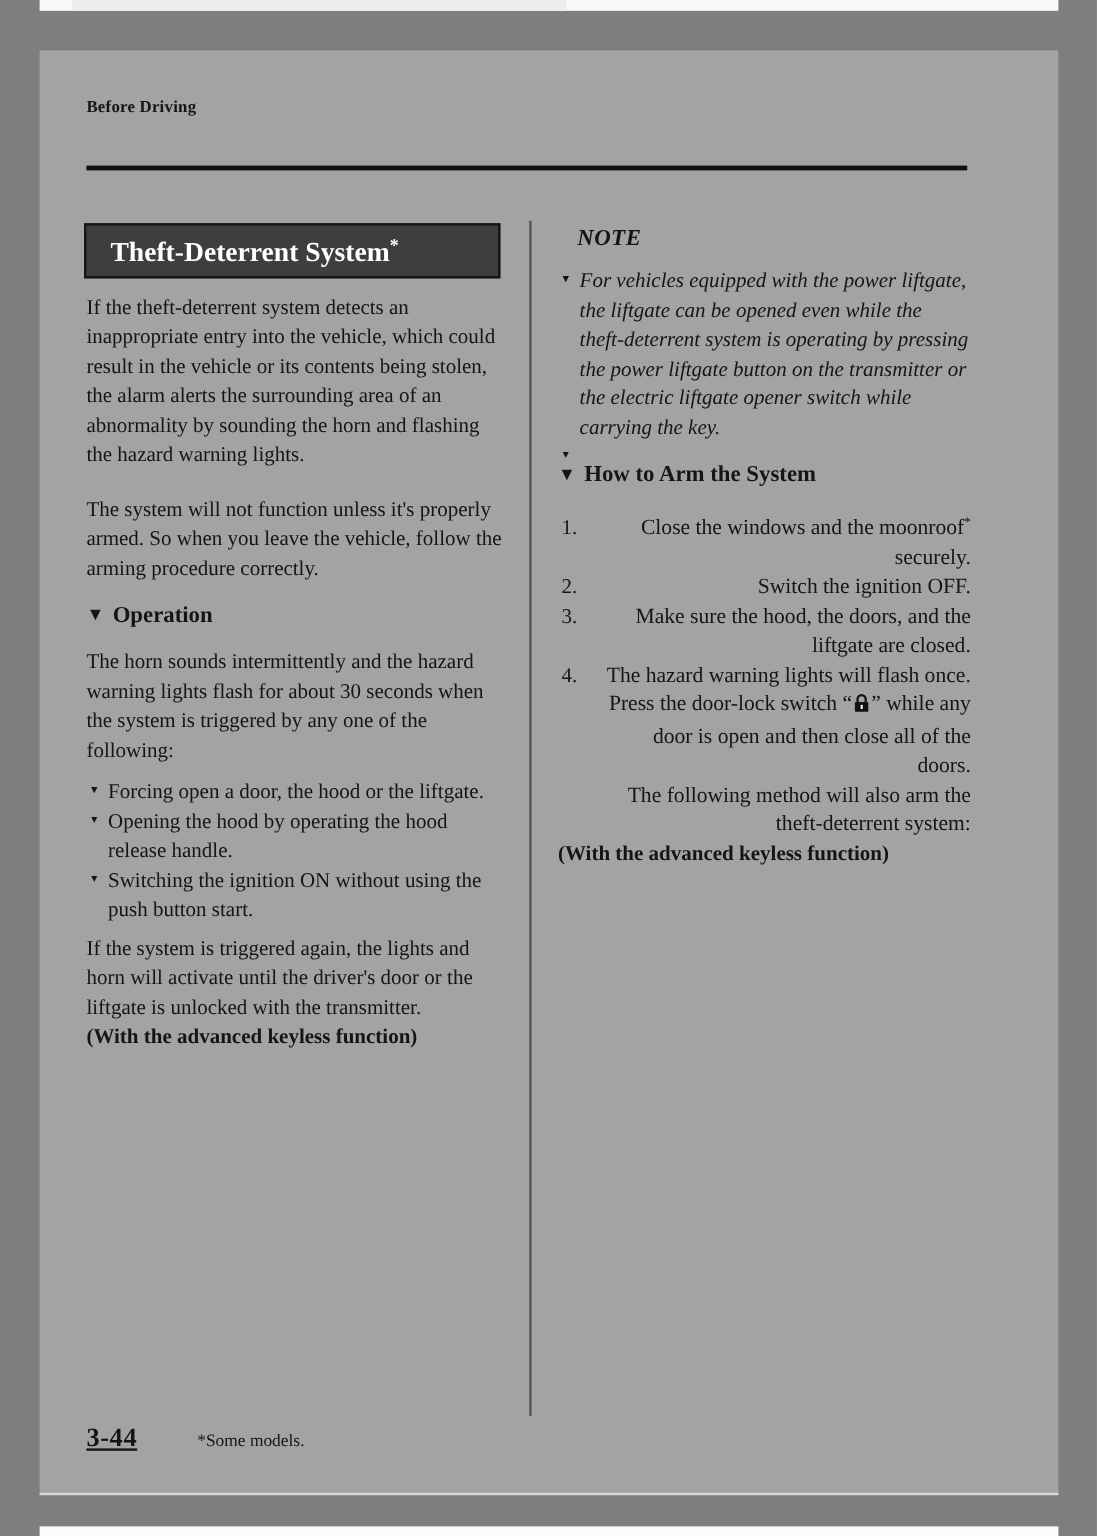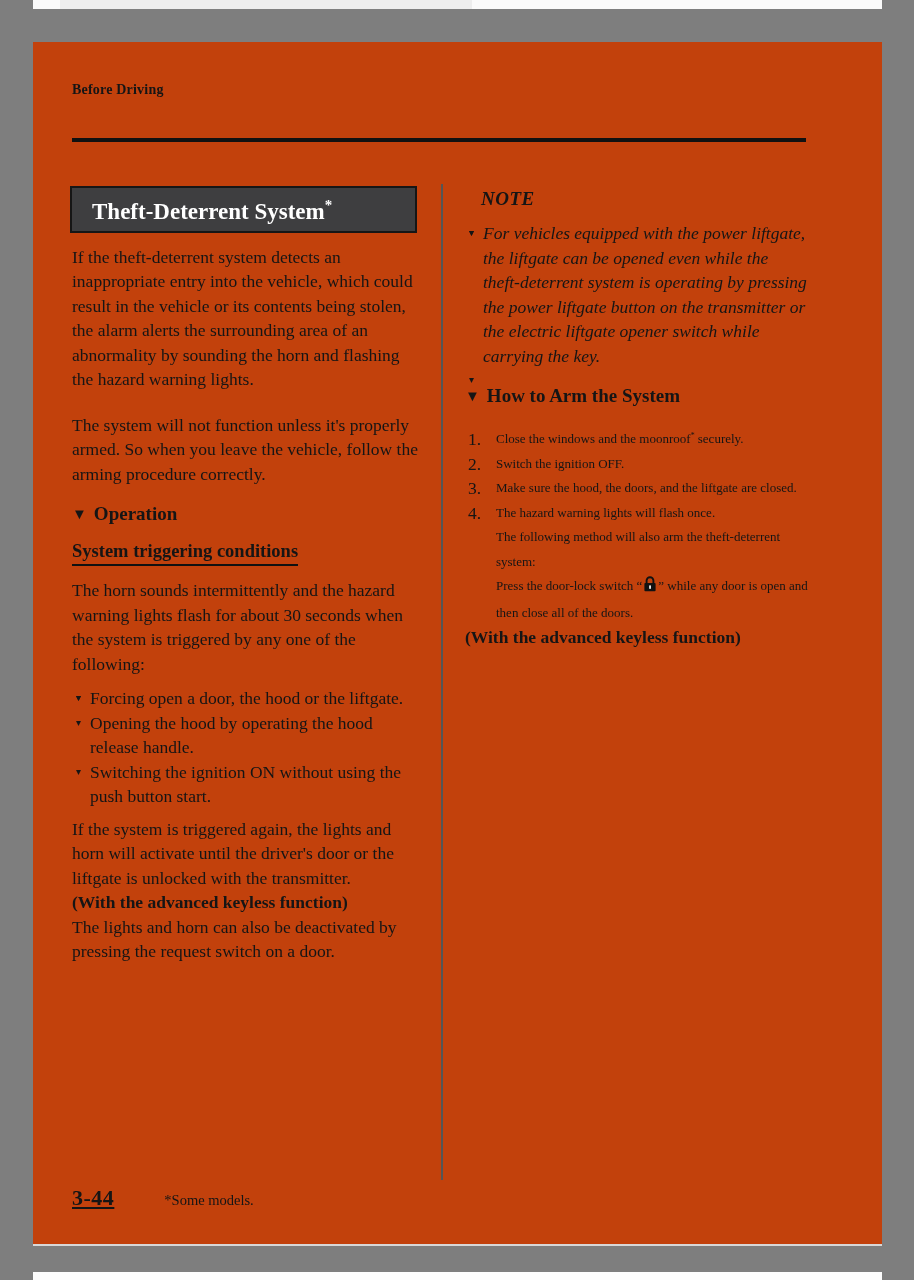--- a/index.html
+++ b/index.html
@@ -12,21 +12,21 @@
     overflow:hidden;
   }
   .strip{
     position:absolute;left:33px;width:849px;background:#fafafa;
   }
   .strip-top{top:0;height:9px;}
   .strip-top .strip-shade{position:absolute;left:27px;top:0;width:412px;height:9px;background:#ededed;}
   .strip-bottom{bottom:0;height:8px;background:#fcfcfc;}
   .page{
     position:absolute;left:33px;top:42px;width:849px;height:1204px;
-    background:#c2410c;
+    background:#a3a3a3;
     border-bottom:2px solid #d8d8d8;
     box-sizing:border-box;
   }
   
   .kicker{
     position:absolute;left:39px;top:40px;
     font-size:14px;font-weight:bold;letter-spacing:.2px;
   }
   .page-title{
     position:absolute;left:38px;top:56px;margin:0;
@@ -76,21 +76,21 @@
   
   .note-title{
     font-size:19px;font-weight:bold;font-style:italic;letter-spacing:.5px;
     margin:2px 0 11px 16px;line-height:22px;
   }
   ol.steps{list-style:none;margin:0;padding:0;}
   ol.steps>li{display:flex;margin:0;}
   ol.steps .num{
     flex:0 0 31px;font-size:17.5px;line-height:24.5px;padding-left:3px;box-sizing:border-box;
   }
-  ol.steps .step-body{flex:1;font-size:13px;line-height:24.5px;}
+  ol.steps .step-body{flex:1;font-size:18px;line-height:24.5px;text-align:right;}
   ol.steps .step-body p{margin:0;}
   .lock-icon-wrap{display:inline-block;vertical-align:-2px;margin:0 1px;}
   sup.ast{font-size:60%;vertical-align:super;line-height:0;}
   
   .footer{position:absolute;left:39px;top:1143px;white-space:nowrap;}
   .page-num{font-size:22px;font-weight:bold;letter-spacing:.5px;text-decoration:underline;}
   .models-note{font-size:14.5px;margin-left:50px;}
 </style>
 </head>
 <body>
@@ -111,44 +111,40 @@
       <span>Theft-Deterrent System</span><sup>*</sup>
     </div>
 
     <p class="body">If the theft-deterrent system detects an inappropriate entry into the vehicle, which could result in the vehicle or its contents being stolen, the alarm alerts the surrounding area of an abnormality by sounding the horn and flashing the hazard warning lights.</p>
     <p class="body m-b-16">The system will not function unless it's properly armed. So when you leave the vehicle, follow the arming procedure correctly.</p>
 
     <div class="sec-heading">
       <span class="tri">▼</span><span>Operation</span>
     </div>
 
-    <div>
-      <span class="sub-heading">System triggering conditions</span>
-    </div>
 
     <p class="body m-b-10">The horn sounds intermittently and the hazard warning lights flash for about 30 seconds when the system is triggered by any one of the following:</p>
 
     <ul class="bullets">
       <li>
         <span class="bm">▾</span>
       </li>
       <li>
         <span class="bm">▾</span><span>Forcing open a door, the hood or the liftgate.</span>
       </li>
       <li>
         <span class="bm">▾</span><span>Opening the hood by operating the hood release handle.</span>
       </li>
       <li>
         <span class="bm">▾</span><span>Switching the ignition ON without using the push button start.</span>
       </li>
     </ul>
 
     <p class="body tight">If the system is triggered again, the lights and horn will activate until the driver's door or the liftgate is unlocked with the transmitter.</p>
     <div class="bold-line">(With the advanced keyless function)</div>
-    <p class="body tight">The lights and horn can also be deactivated by pressing the request switch on a door.</p>
   </div>
 
   <div class="col col-right">
     <div class="note-title">NOTE</div>
 
     <ul class="bullets note-list m-b-16">
       <li>
         <span class="bm">▾</span>
       </li>
       <li>
@@ -173,26 +169,26 @@
         <span class="step-body">Switch the ignition OFF.</span>
       </li>
       <li>
         <span class="num">3.</span>
         <span class="step-body">Make sure the hood, the doors, and the liftgate are closed.</span>
       </li>
       <li>
         <span class="num">4.</span>
         <span class="step-body">
           <p>The hazard warning lights will flash once.</p>
-          <p>The following method will also arm the theft-deterrent system:</p>
           <p><span>Press the door-lock switch “</span><span class="lock-icon-wrap"><svg width="14" height="16" viewBox="0 0 14 16">
                   <path d="M3.6 7 V4.6 a3.4 3.4 0 0 1 6.8 0 V7" fill="none" stroke="#111" stroke-width="1.9"></path>
                   <rect x="1.4" y="7" width="11.2" height="8.2" rx="1" fill="#111"></rect>
                   <rect x="6.2" y="9.4" width="1.7" height="3.4" fill="#fff"></rect>
                 </svg></span><span>” while any door is open and then close all of the doors.</span></p>
+          <p>The following method will also arm the theft-deterrent system:</p>
         </span>
       </li>
     </ol>
 
     <div class="bold-line">(With the advanced keyless function)</div>
   </div>
 
   <div class="footer">
     <span class="page-num">3-44</span><span class="models-note">*Some models.</span>
   </div>

